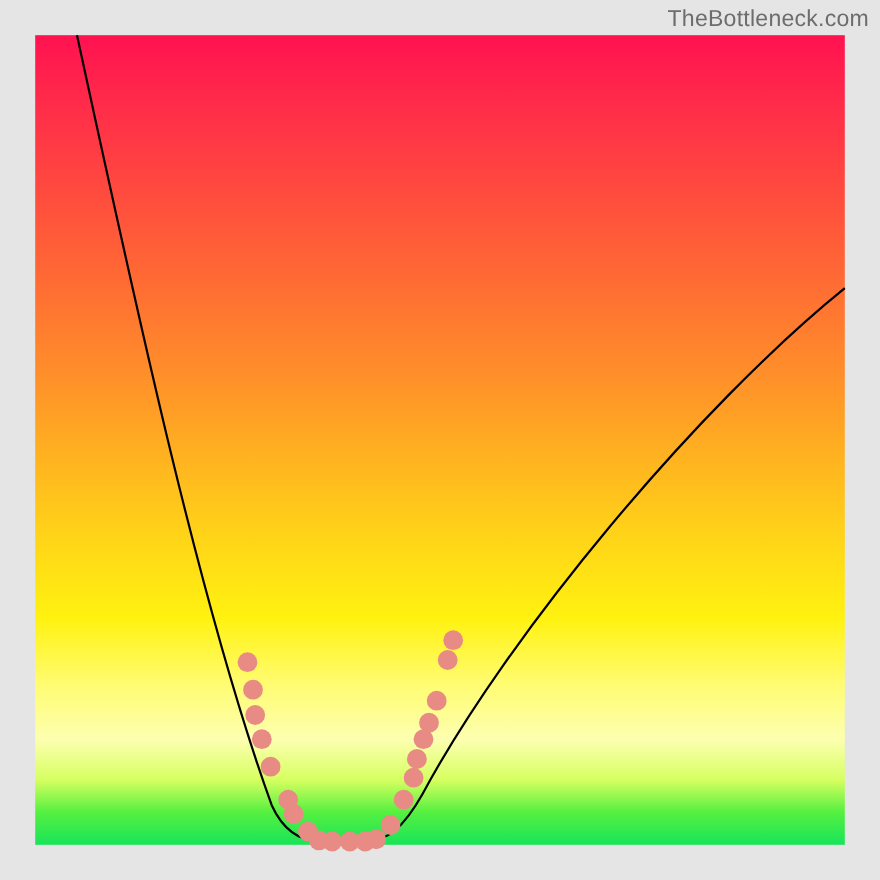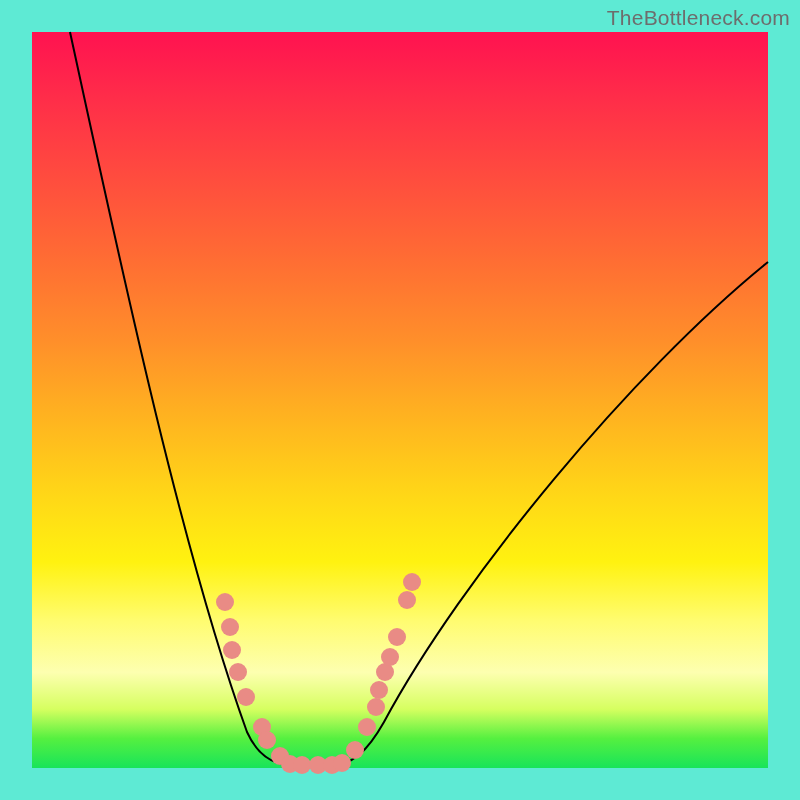--- a/index.html
+++ b/index.html
@@ -10,21 +10,21 @@
     overflow: hidden;
     background: #000;
     font-family: Arial, Helvetica, sans-serif;
   }
   .frame {
     position: absolute;
     left: 0;
     top: 0;
     width: 800px;
     height: 800px;
-    background: #5eead4;
+    background: #e5e5e5;
   }
   .plot {
     position: absolute;
     left: 32px;
     top: 32px;
     width: 736px;
     height: 736px;
     
     background: linear-gradient(
       to bottom,

